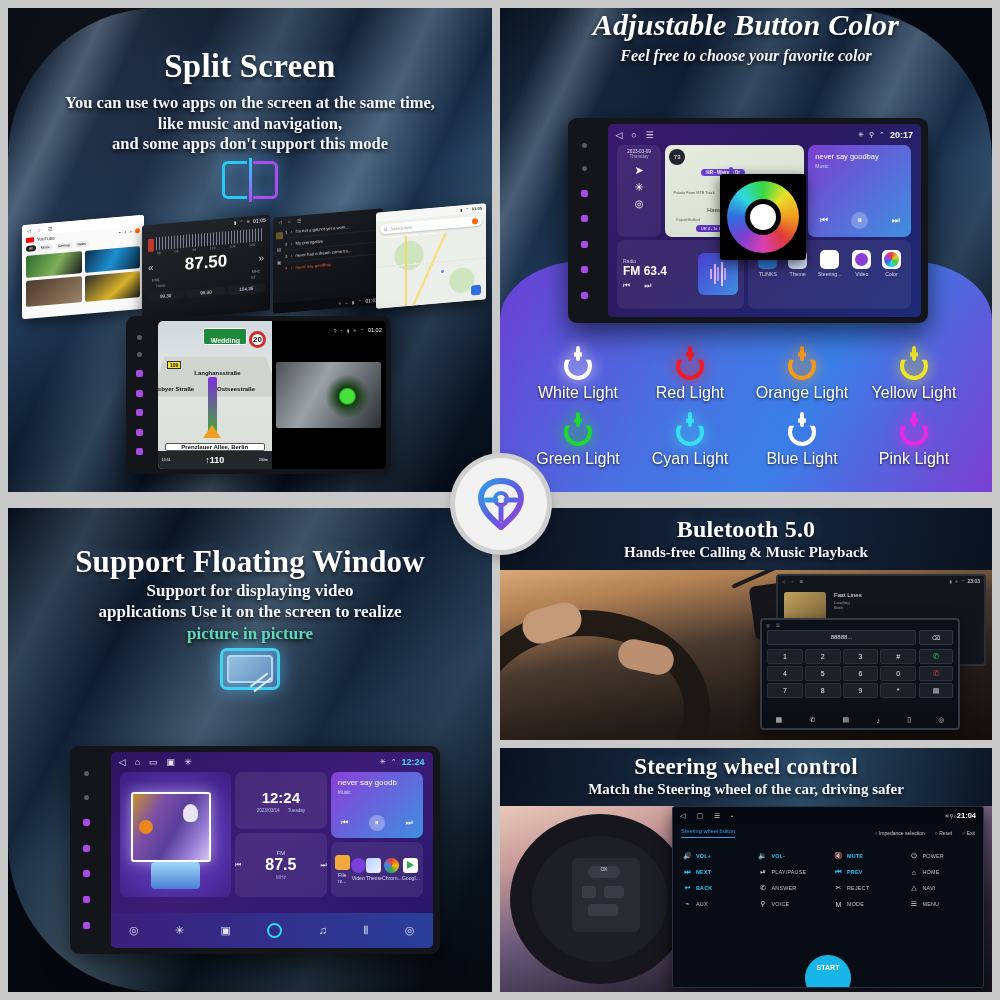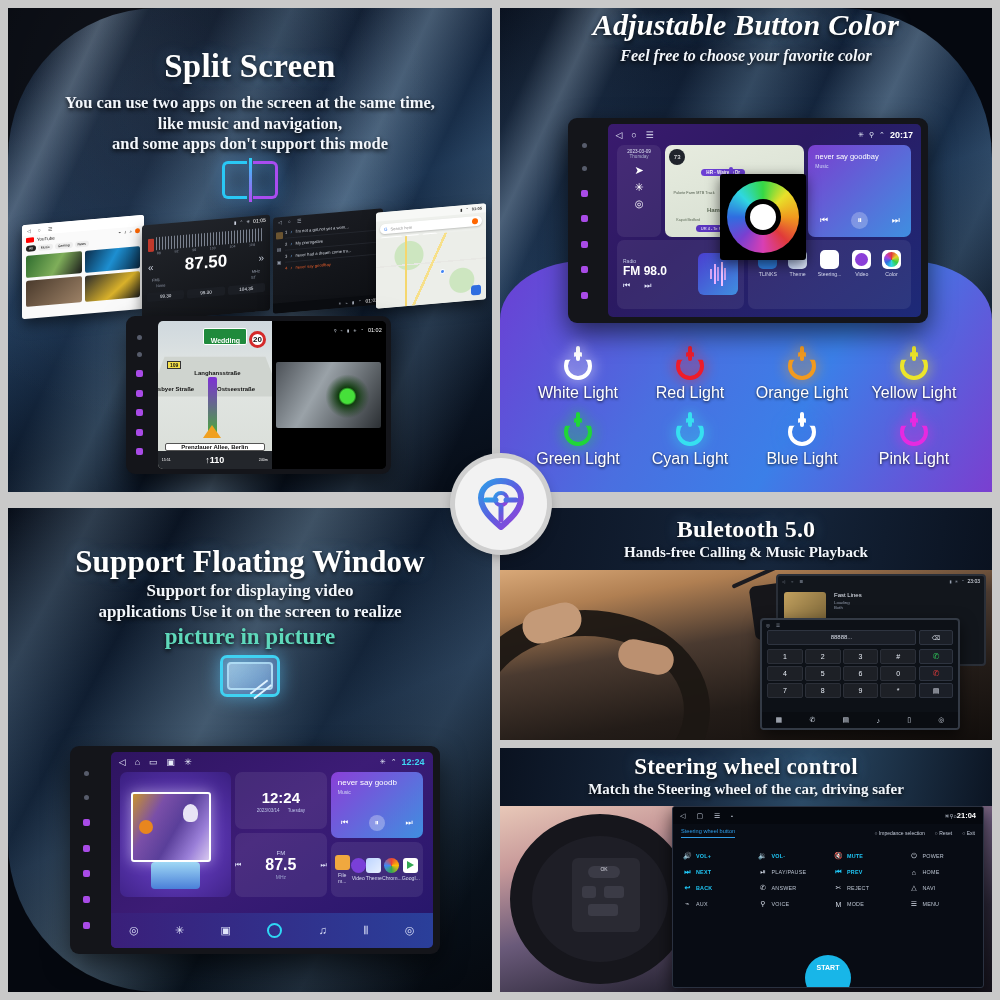--- a/index.html
+++ b/index.html
@@ -476,21 +476,21 @@
               <span style="font-size:9px;">⏭</span>
             </div>
           </div>
         </div>
 
         <div style="display:flex; gap:4px; padding:0 3%; height:36%;">
 
           <div class="tile" style="flex:1.2; background:rgba(255,255,255,.07); display:flex; align-items:center; padding:0 6px;">
             <div style="flex:1;">
               <div style="font-size:5px;color:#c3c9e6;">Radio</div>
-              <div style="font-size:12px;color:#fff;font-weight:bold;">FM 98.0</div>
+              <div style="font-size:12px;color:#fff;font-weight:bold;">FM 63.4</div>
               <div style="display:flex;gap:14px;color:#e3e7fb;font-size:8px;margin-top:3px;">
                 <span>⏮</span>
                 <span>⏭</span>
               </div>
             </div>
             <div style="width:40px;height:42px;border-radius:6px;background:linear-gradient(135deg,#4a3fd0,#3f8fe0);
                         display:flex;align-items:center;justify-content:center;gap:1.5px;">
               <span style="width:2px;height:10px;background:#d8a6f5;"></span>
               <span style="width:2px;height:20px;background:#e8b0ff;"></span>
               <span style="width:2px;height:14px;background:#c59cf2;"></span>
@@ -604,21 +604,21 @@
     </div>
   </div>
 
   <div class="panel" style="left:8px; top:508px; width:484px; height:484px;">
     <div class="metal dark" style="border-bottom-left-radius:150px;"></div>
 
     <div class="head" style="padding-top:36px;">
       <div class="h-title" style="font-size:31px;">Support Floating Window</div>
       <div class="h-sub" style="font-size:17px; margin-top:0;">Support for displaying video</div>
       <div class="h-sub" style="font-size:17px;">applications Use it on the screen to realize</div>
-      <div class="h-sub teal" style="font-size:23px;">picture in picture</div>
+      <div class="h-sub teal" style="font-size:17px;">picture in picture</div>
       <div class="glyph-pip">
         <div class="inner"></div>
           <div class="slash"></div>
       </div>
     </div>
 
     <div class="unit" style="left:62px; top:238px; width:370px; height:208px;">
       <div class="sidebtns" style="width:9%;">
         <i class="sm"></i>
         <i class="sm"></i>

